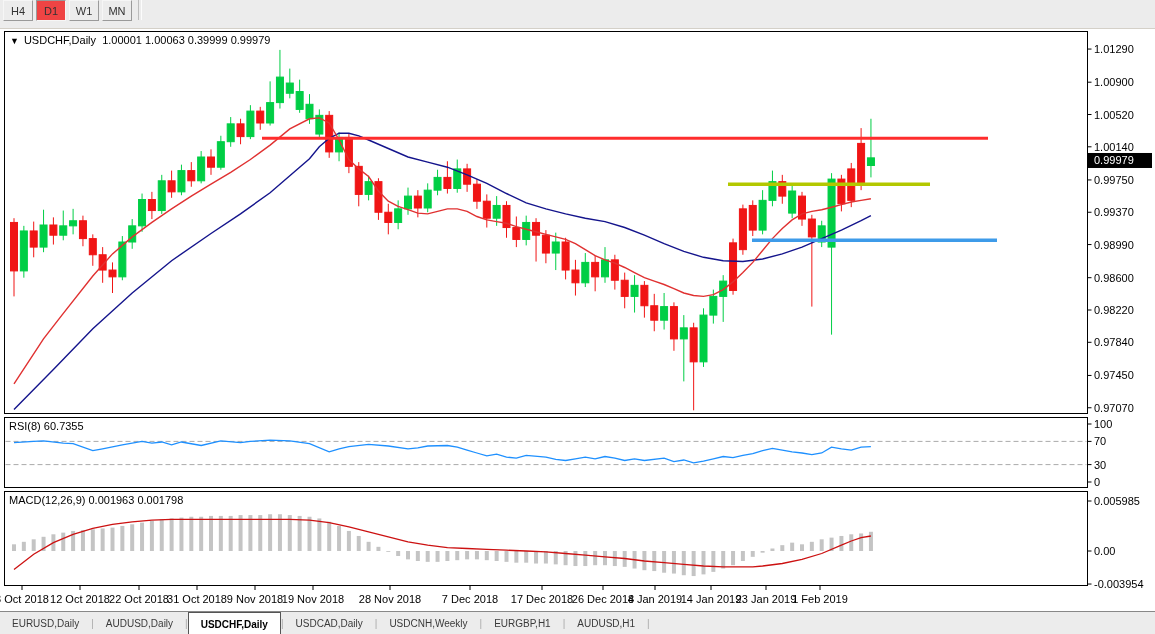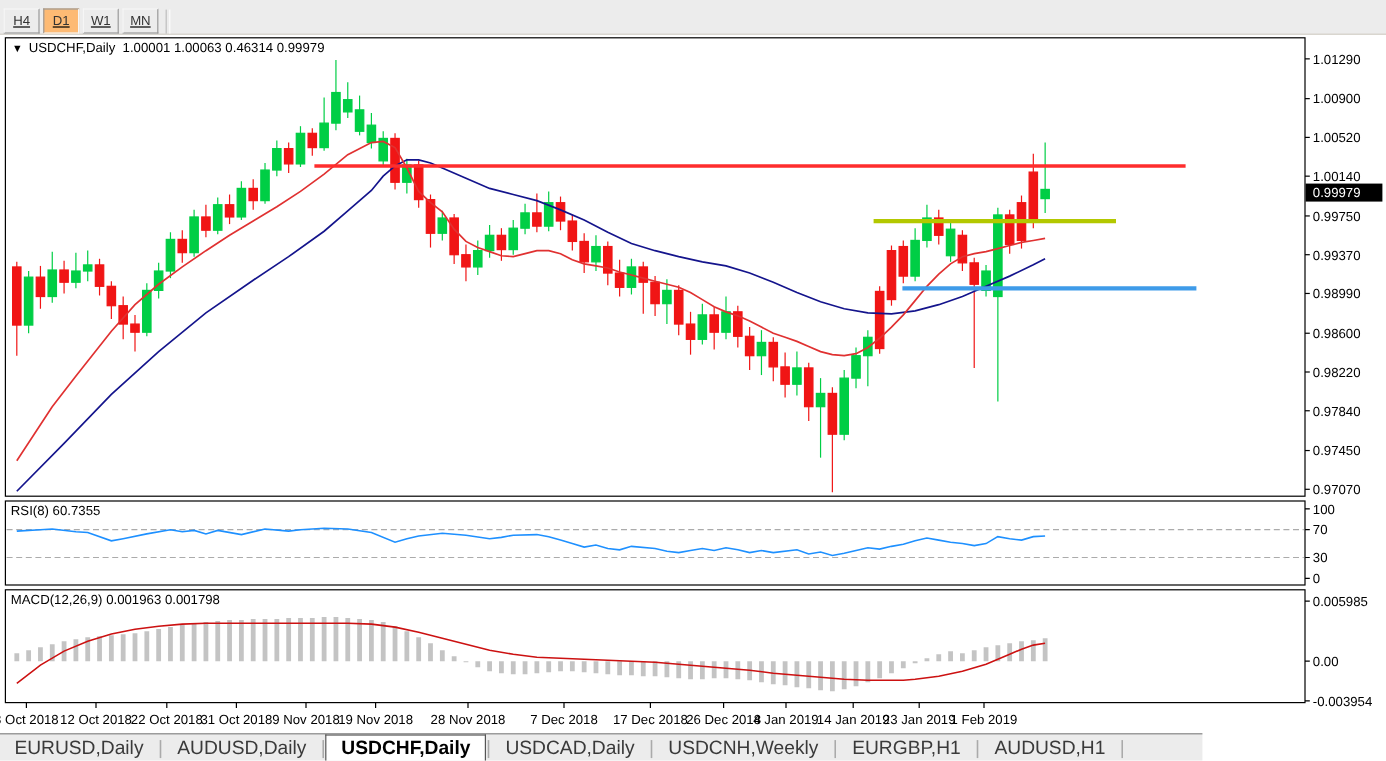--- a/index.html
+++ b/index.html
@@ -1,32 +1,32 @@
 <!DOCTYPE html>
 <html><head>
 <meta charset="utf-8">
 <style>
   html,body{margin:0;padding:0;background:#fff;}
   #app{position:relative;width:1155px;height:634px;background:#fff;overflow:hidden;
        font-family:"Liberation Sans",sans-serif;-webkit-font-smoothing:none;}
   
   #toolbar{position:absolute;left:0;top:0;width:1155px;height:28px;background:#ececec;
-           border-bottom:1px solid #d4d0c8;display:flex;align-items:flex-end;text-decoration:underline;}
+           border-bottom:1px solid #d4d0c8;display:flex;align-items:flex-start;}
   .tfbtn{width:28px;height:19px;margin-left:3px;display:flex;align-items:center;justify-content:center;
          font-size:11px;color:#333;background:#ececec;cursor:default;
          border:1px solid;border-color:#f6f6f6 #9a9a9a #9a9a9a #f6f6f6;}
-  .tfbtn.active{background:#fdba74;border-color:#9a9a9a #f6f6f6 #f6f6f6 #9a9a9a;}
+  .tfbtn.active{background:#ef4444;border-color:#9a9a9a #f6f6f6 #f6f6f6 #9a9a9a;}
   .tbsep{width:2px;height:20px;margin-left:6px;border-left:1px solid #bdbdbd;border-right:1px solid #fcfcfc;}
   
   .ovl{position:absolute;font-size:11px;color:#000;white-space:pre;z-index:3;}
   #hdr{left:10px;top:34px;}
   #hdr .caret{font-size:9px;margin-right:5px;}
   
-  #tabbar{position:absolute;left:0;top:611px;width:1002px;height:23px;background:#ececec;
-          border-top:1px solid #888;display:flex;align-items:stretch;z-index:4;font-size:16px;}
+  #tabbar{position:absolute;left:0;top:611px;width:1155px;height:23px;background:#ececec;
+          border-top:1px solid #888;display:flex;align-items:stretch;z-index:4;font-size:10px;}
   .tab{display:flex;align-items:center;padding:0 12px;color:#3a3a3a;cursor:default;}
   .tab.active{background:#fff;border:1px solid #555;border-bottom:none;color:#000;font-weight:bold;margin-top:0px;}
   .tabsep{display:flex;align-items:center;color:#aaa;}
   svg{position:absolute;left:0;top:0;z-index:1;}
   svg text{font-family:"Liberation Sans",sans-serif;font-size:11px;fill:#000;}
 </style>
 </head>
 <body>
 <div id="app">
 
@@ -390,21 +390,21 @@
     </svg>
 
   <div id="toolbar">
       <div class="tfbtn">H4</div>
       <div class="tfbtn active">D1</div>
       <div class="tfbtn">W1</div>
       <div class="tfbtn">MN</div>
       <div class="tbsep"></div>
     </div>
 
-  <div id="hdr" class="ovl"><span class="caret">▼</span><span>USDCHF,Daily</span><span>  </span><span>1.00001 1.00063 0.46314 0.99979</span></div>
+  <div id="hdr" class="ovl"><span class="caret">▼</span><span>USDCHF,Daily</span><span>  </span><span>1.00001 1.00063 0.39999 0.99979</span></div>
 
   <div class="ovl" style="left:9px;top:420px;">RSI(8) 60.7355</div>
   <div class="ovl" style="left:9px;top:494px;">MACD(12,26,9) 0.001963 0.001798</div>
 
   <div id="tabbar">
       <div class="tab">EURUSD,Daily</div>
       <div class="tabsep">|</div>
       <div class="tab">AUDUSD,Daily</div>
       <div class="tabsep">|</div>
       <div class="tab active">USDCHF,Daily</div>

